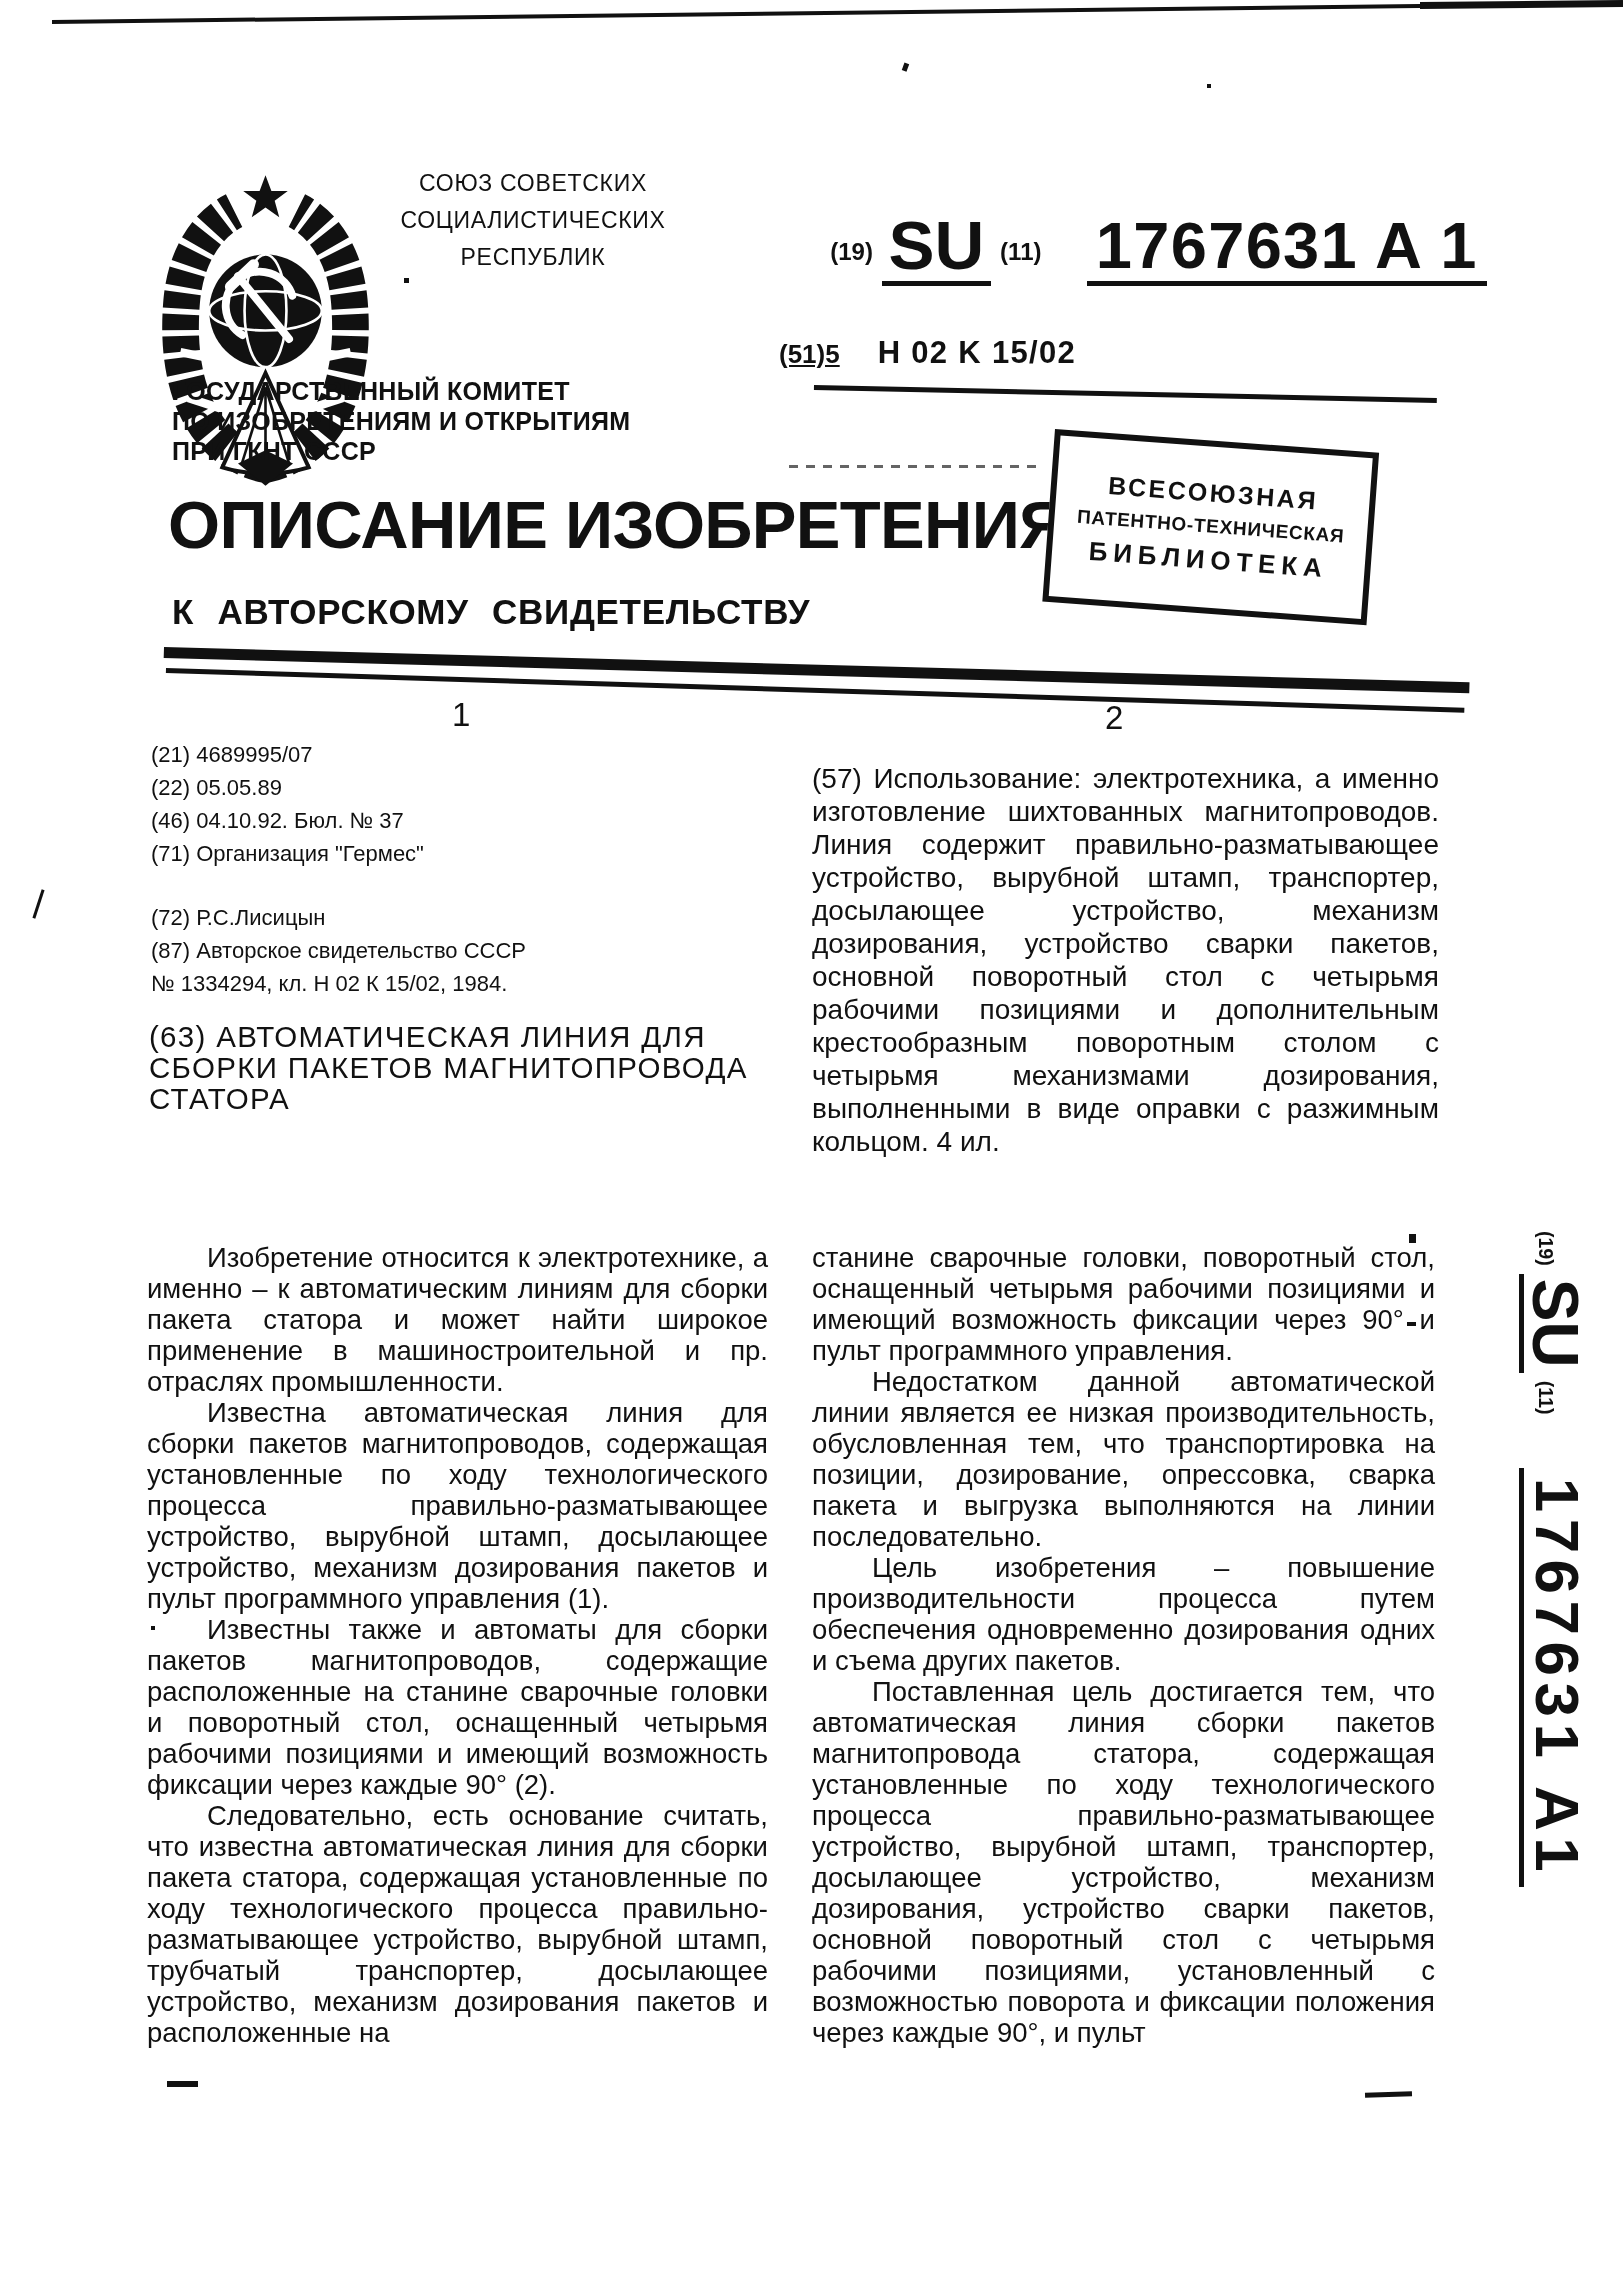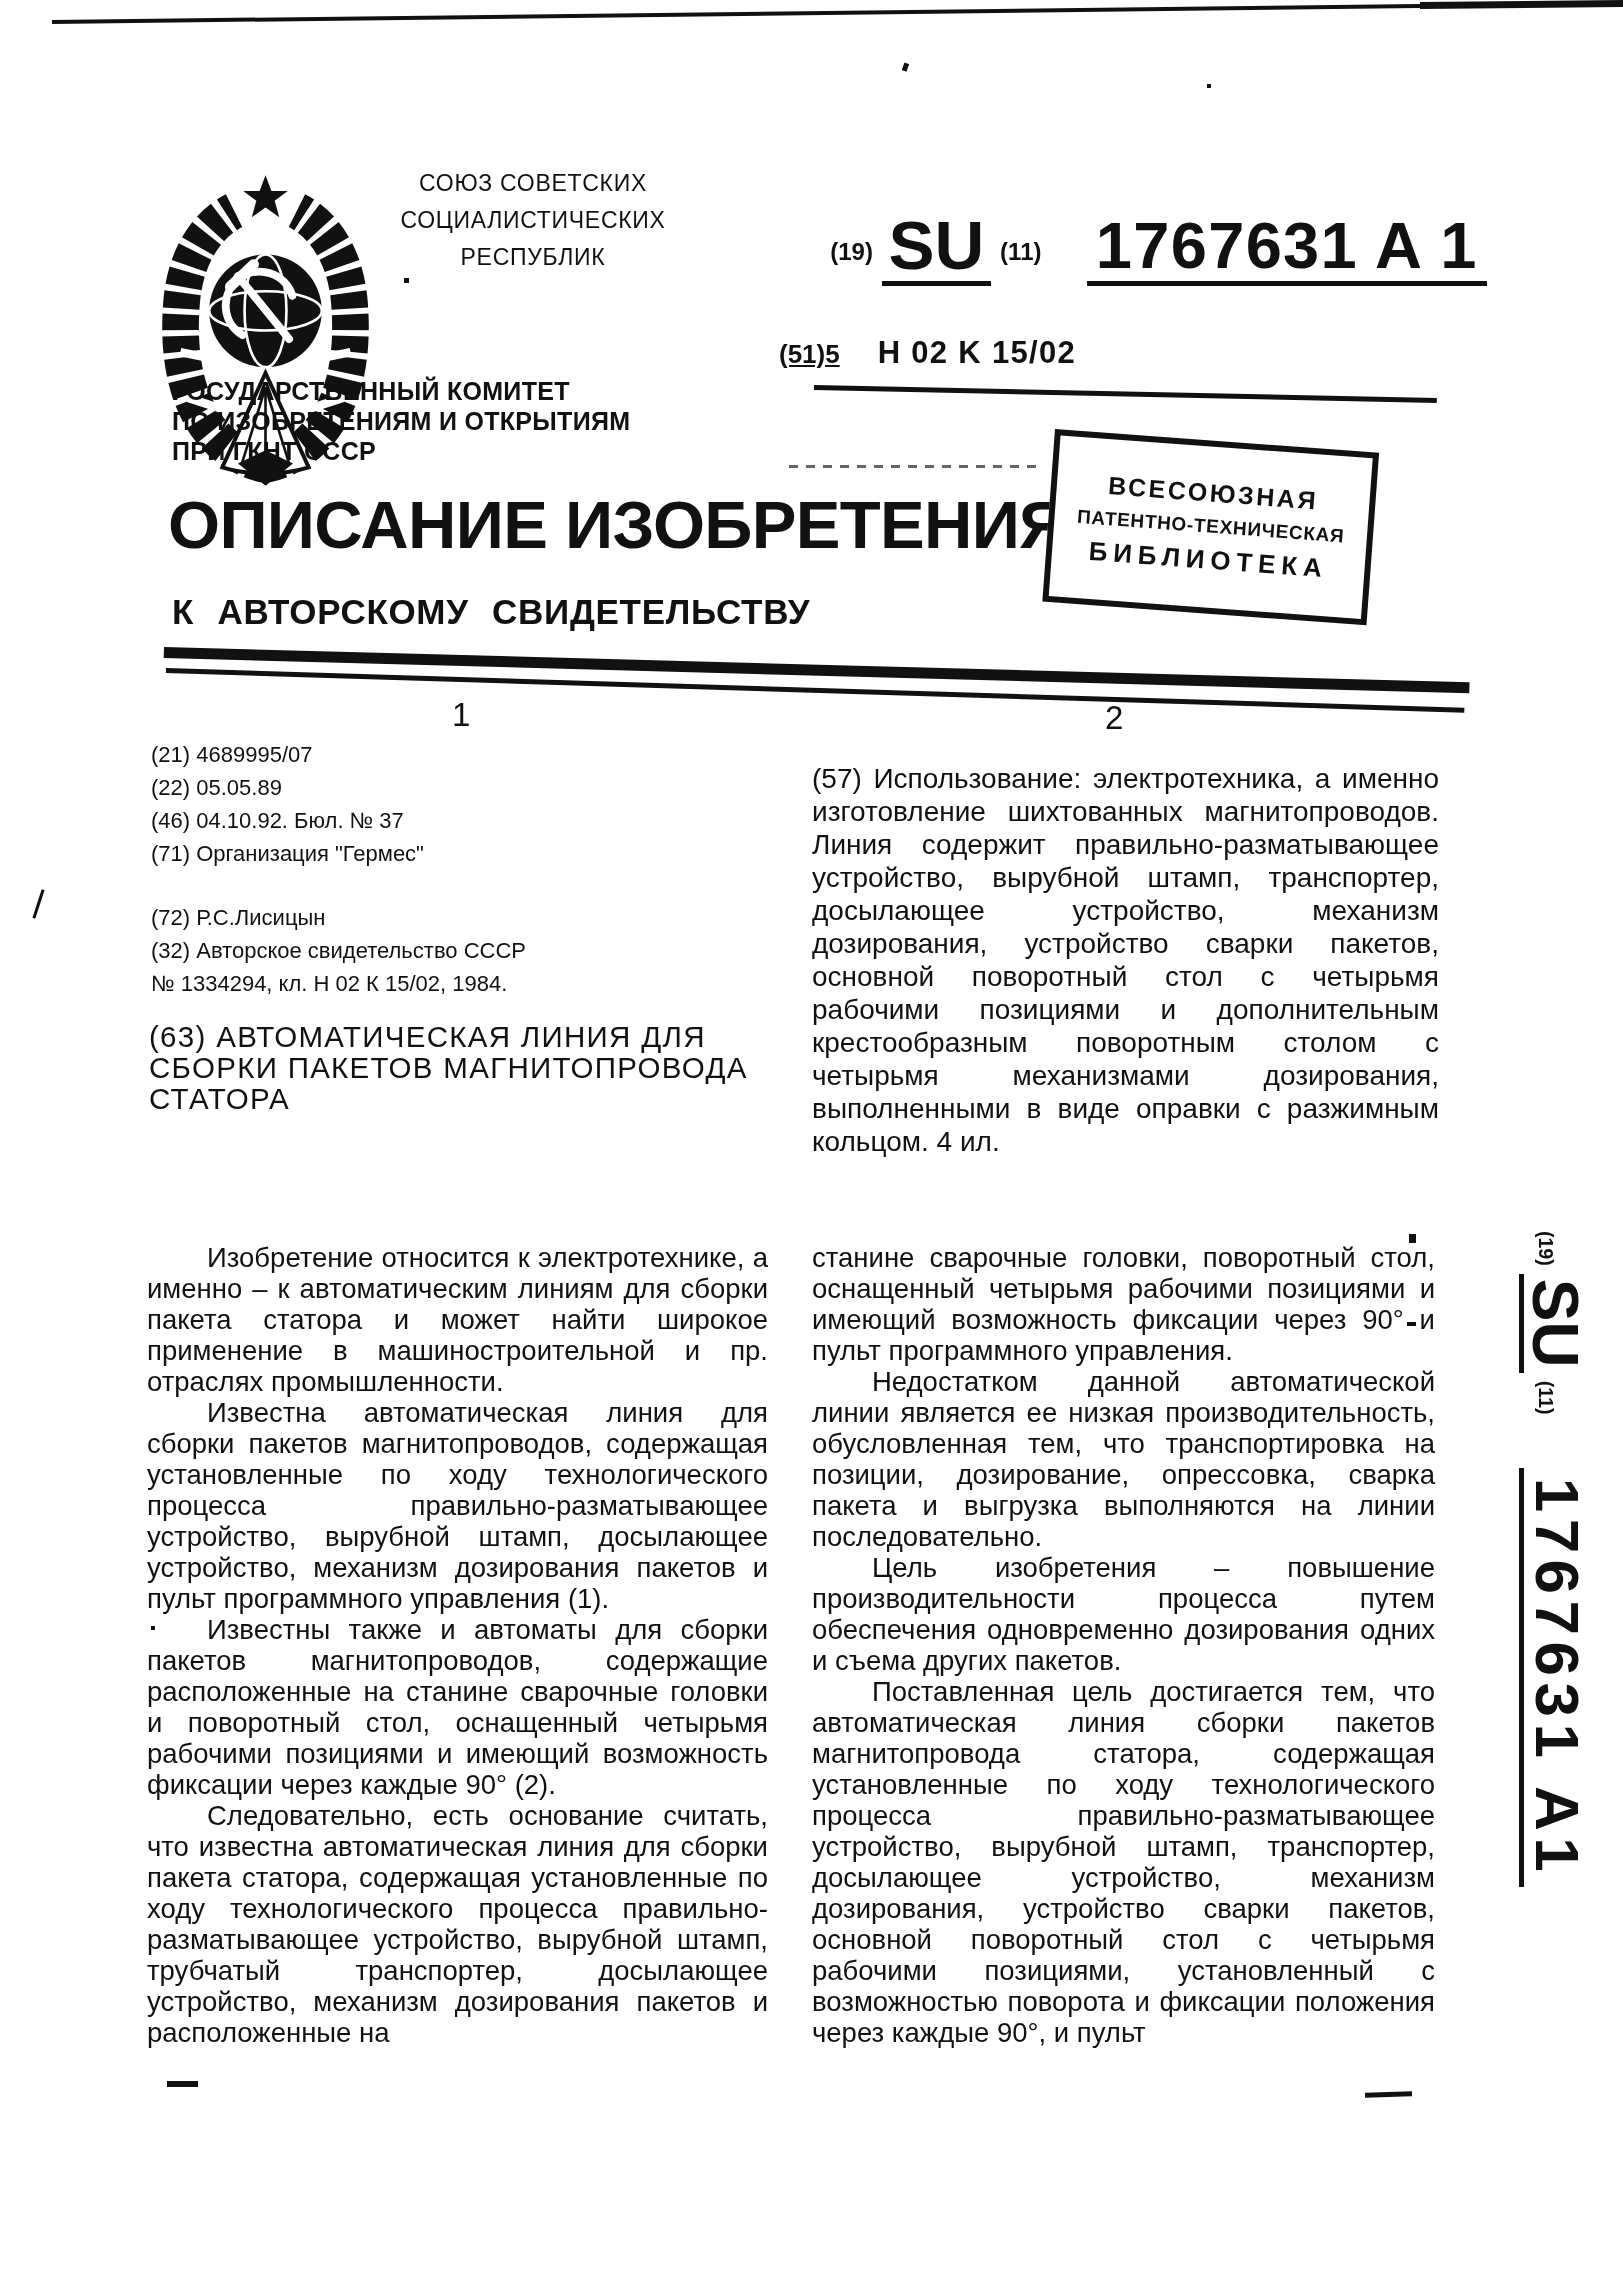--- a/index.html
+++ b/index.html
@@ -166,21 +166,21 @@
 
 <div class="abs colnum" id="colnum-1">1</div>
 <div class="abs colnum" id="colnum-2">2</div>
 
 <div class="abs" id="biblio">
   <div class="biblio-line">(21) 4689995/07</div>
   <div class="biblio-line">(22) 05.05.89</div>
   <div class="biblio-line">(46) 04.10.92. Бюл. № 37</div>
   <div class="biblio-line">(71) Организация "Гермес"</div>
   <div class="biblio-line gap">(72) Р.С.Лисицын</div>
-  <div class="biblio-line">(32) Авторское свидетельство СССР</div>
+  <div class="biblio-line">(87) Авторское свидетельство СССР</div>
   <div class="biblio-line">№ 1334294, кл. Н 02 К 15/02, 1984.</div>
 </div>
 
 <div class="abs" id="title-54">(63) АВТОМАТИЧЕСКАЯ ЛИНИЯ ДЛЯ СБОРКИ ПАКЕТОВ МАГНИТОПРОВОДА СТАТОРА</div>
 
 <div class="abs" id="abstract">(57) Использование: электротехника, а именно изготовление шихтованных магнитопроводов. Линия содержит правильно-разматывающее устройство, вырубной штамп, транспортер, досылающее устройство, механизм дозирования, устройство сварки пакетов, основной поворотный стол с четырьмя рабочими позициями и дополнительным крестообразным поворотным столом с четырьмя механизмами дозирования, выполненными в виде оправки с разжимным кольцом. 4 ил.</div>
 
 <div class="abs bodycol" id="body-left">
   <p>Изобретение относится к электротехнике, а именно – к автоматическим линиям для сборки пакета статора и может найти широкое применение в машиностроительной и пр. отраслях промышленности.</p>
   <p>Известна автоматическая линия для сборки пакетов магнитопроводов, содержащая установленные по ходу технологического процесса правильно-разматывающее устройство, вырубной штамп, досылающее устройство, механизм дозирования пакетов и пульт программного управления (1).</p>

